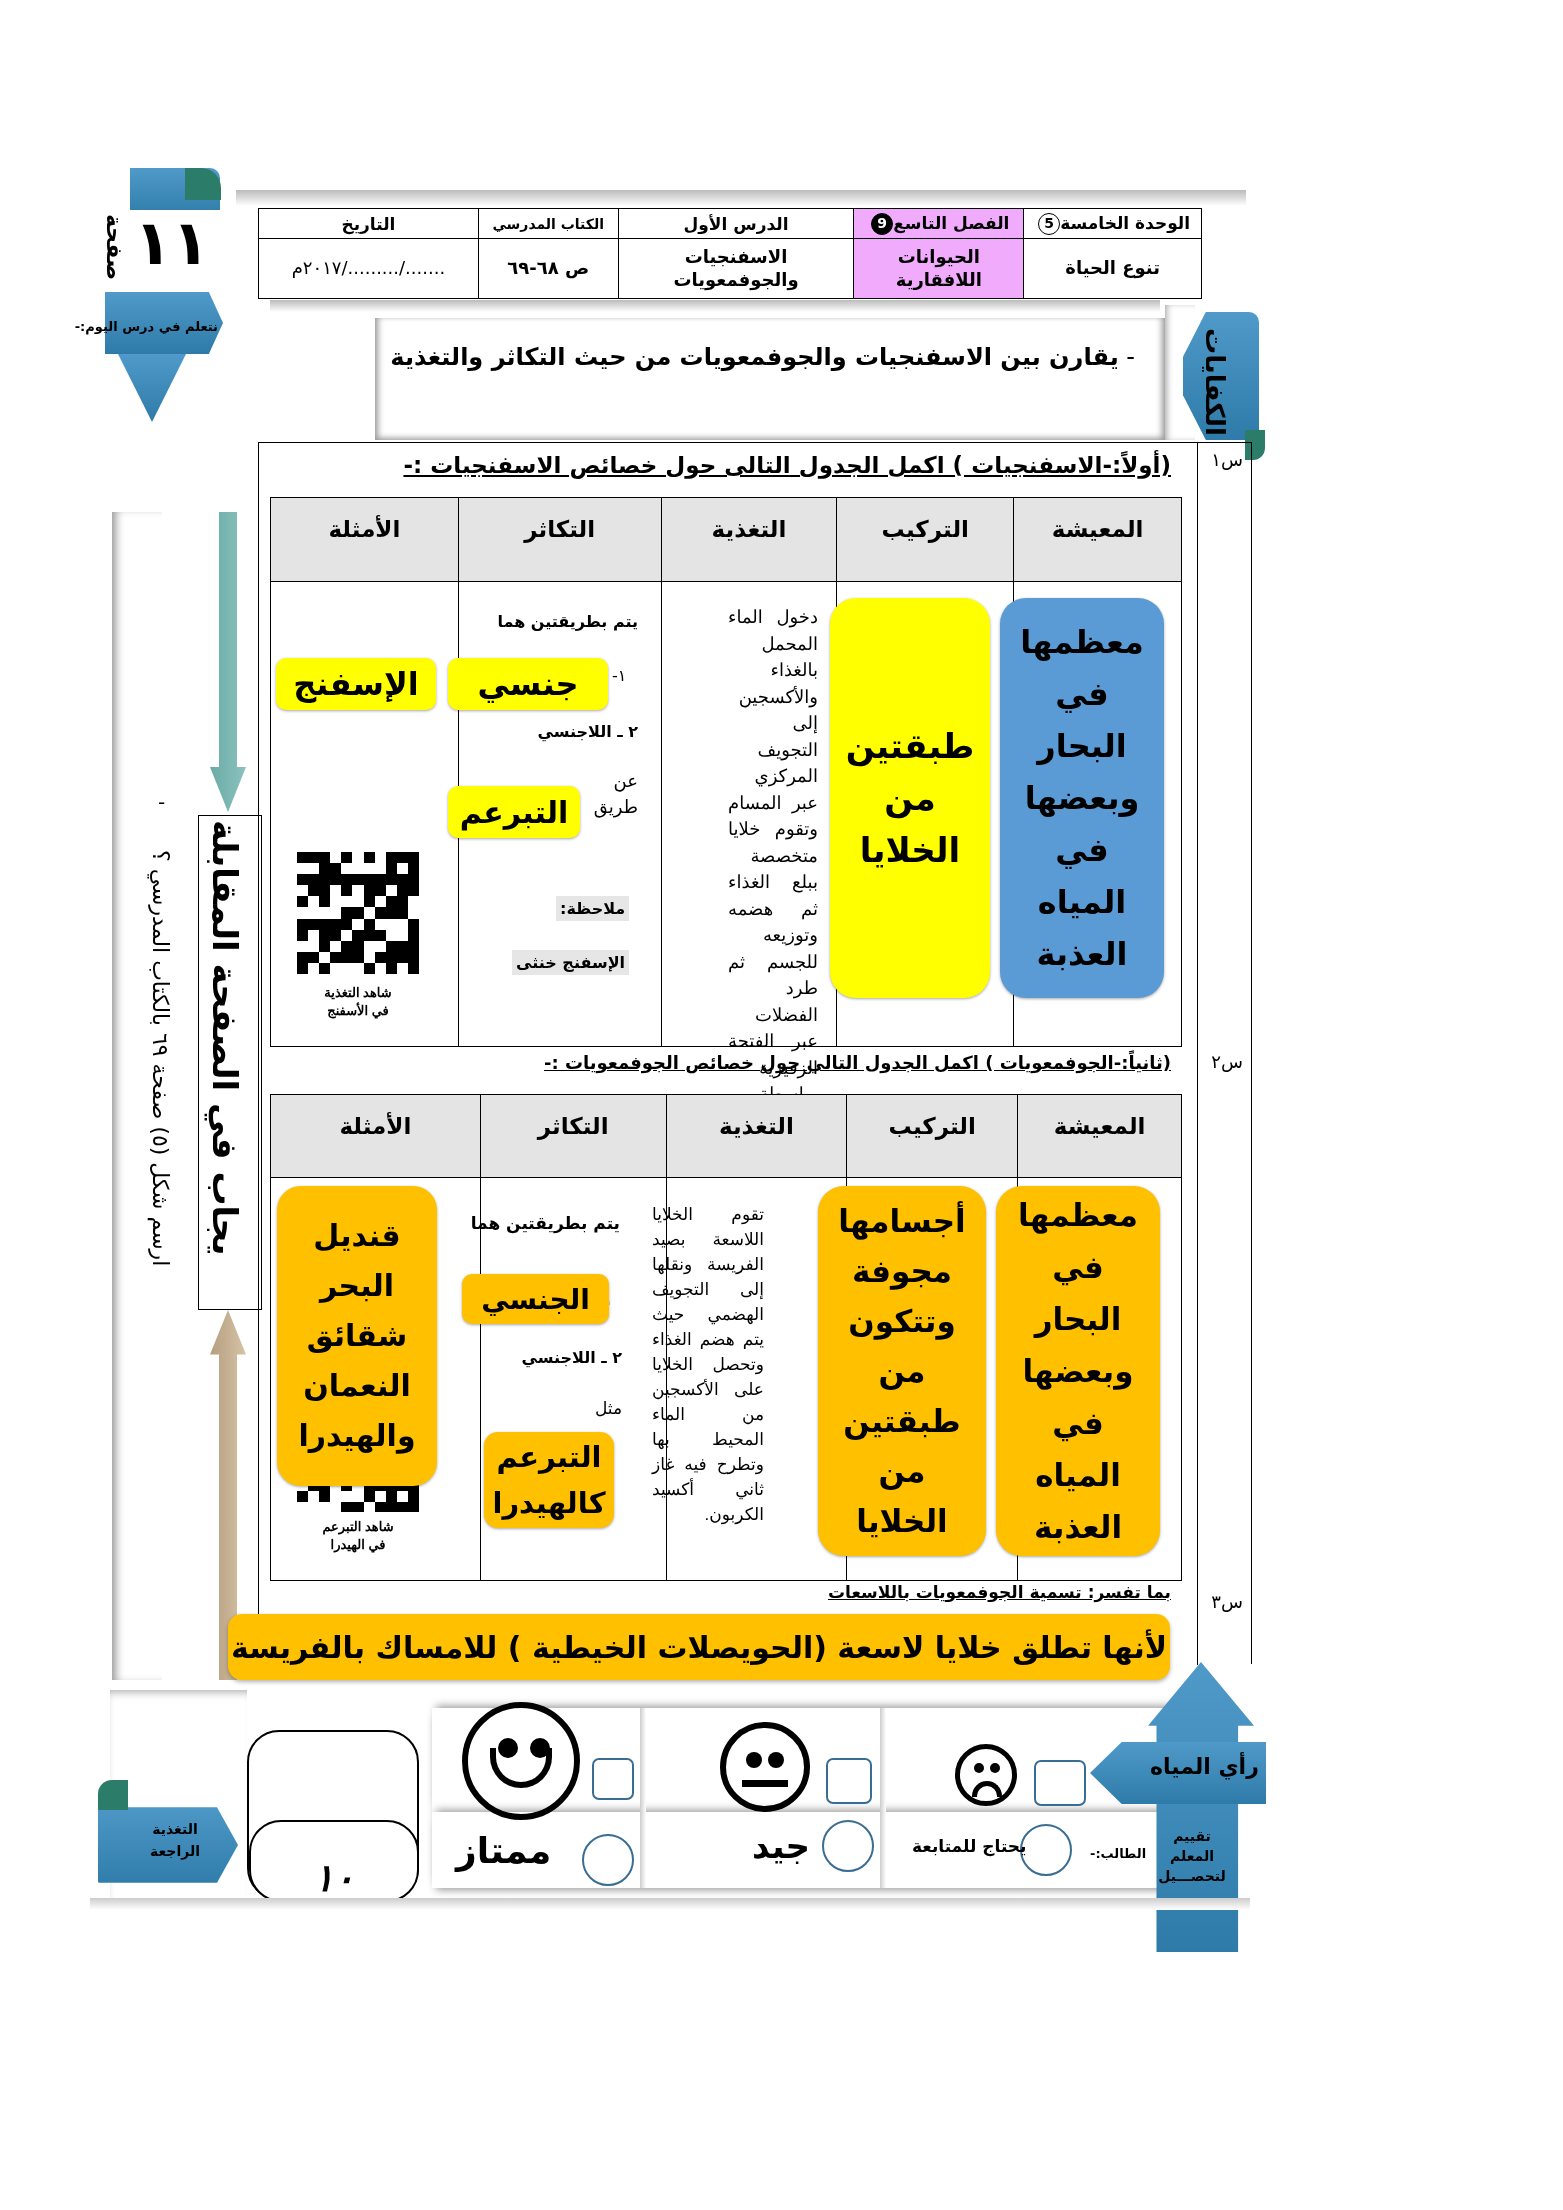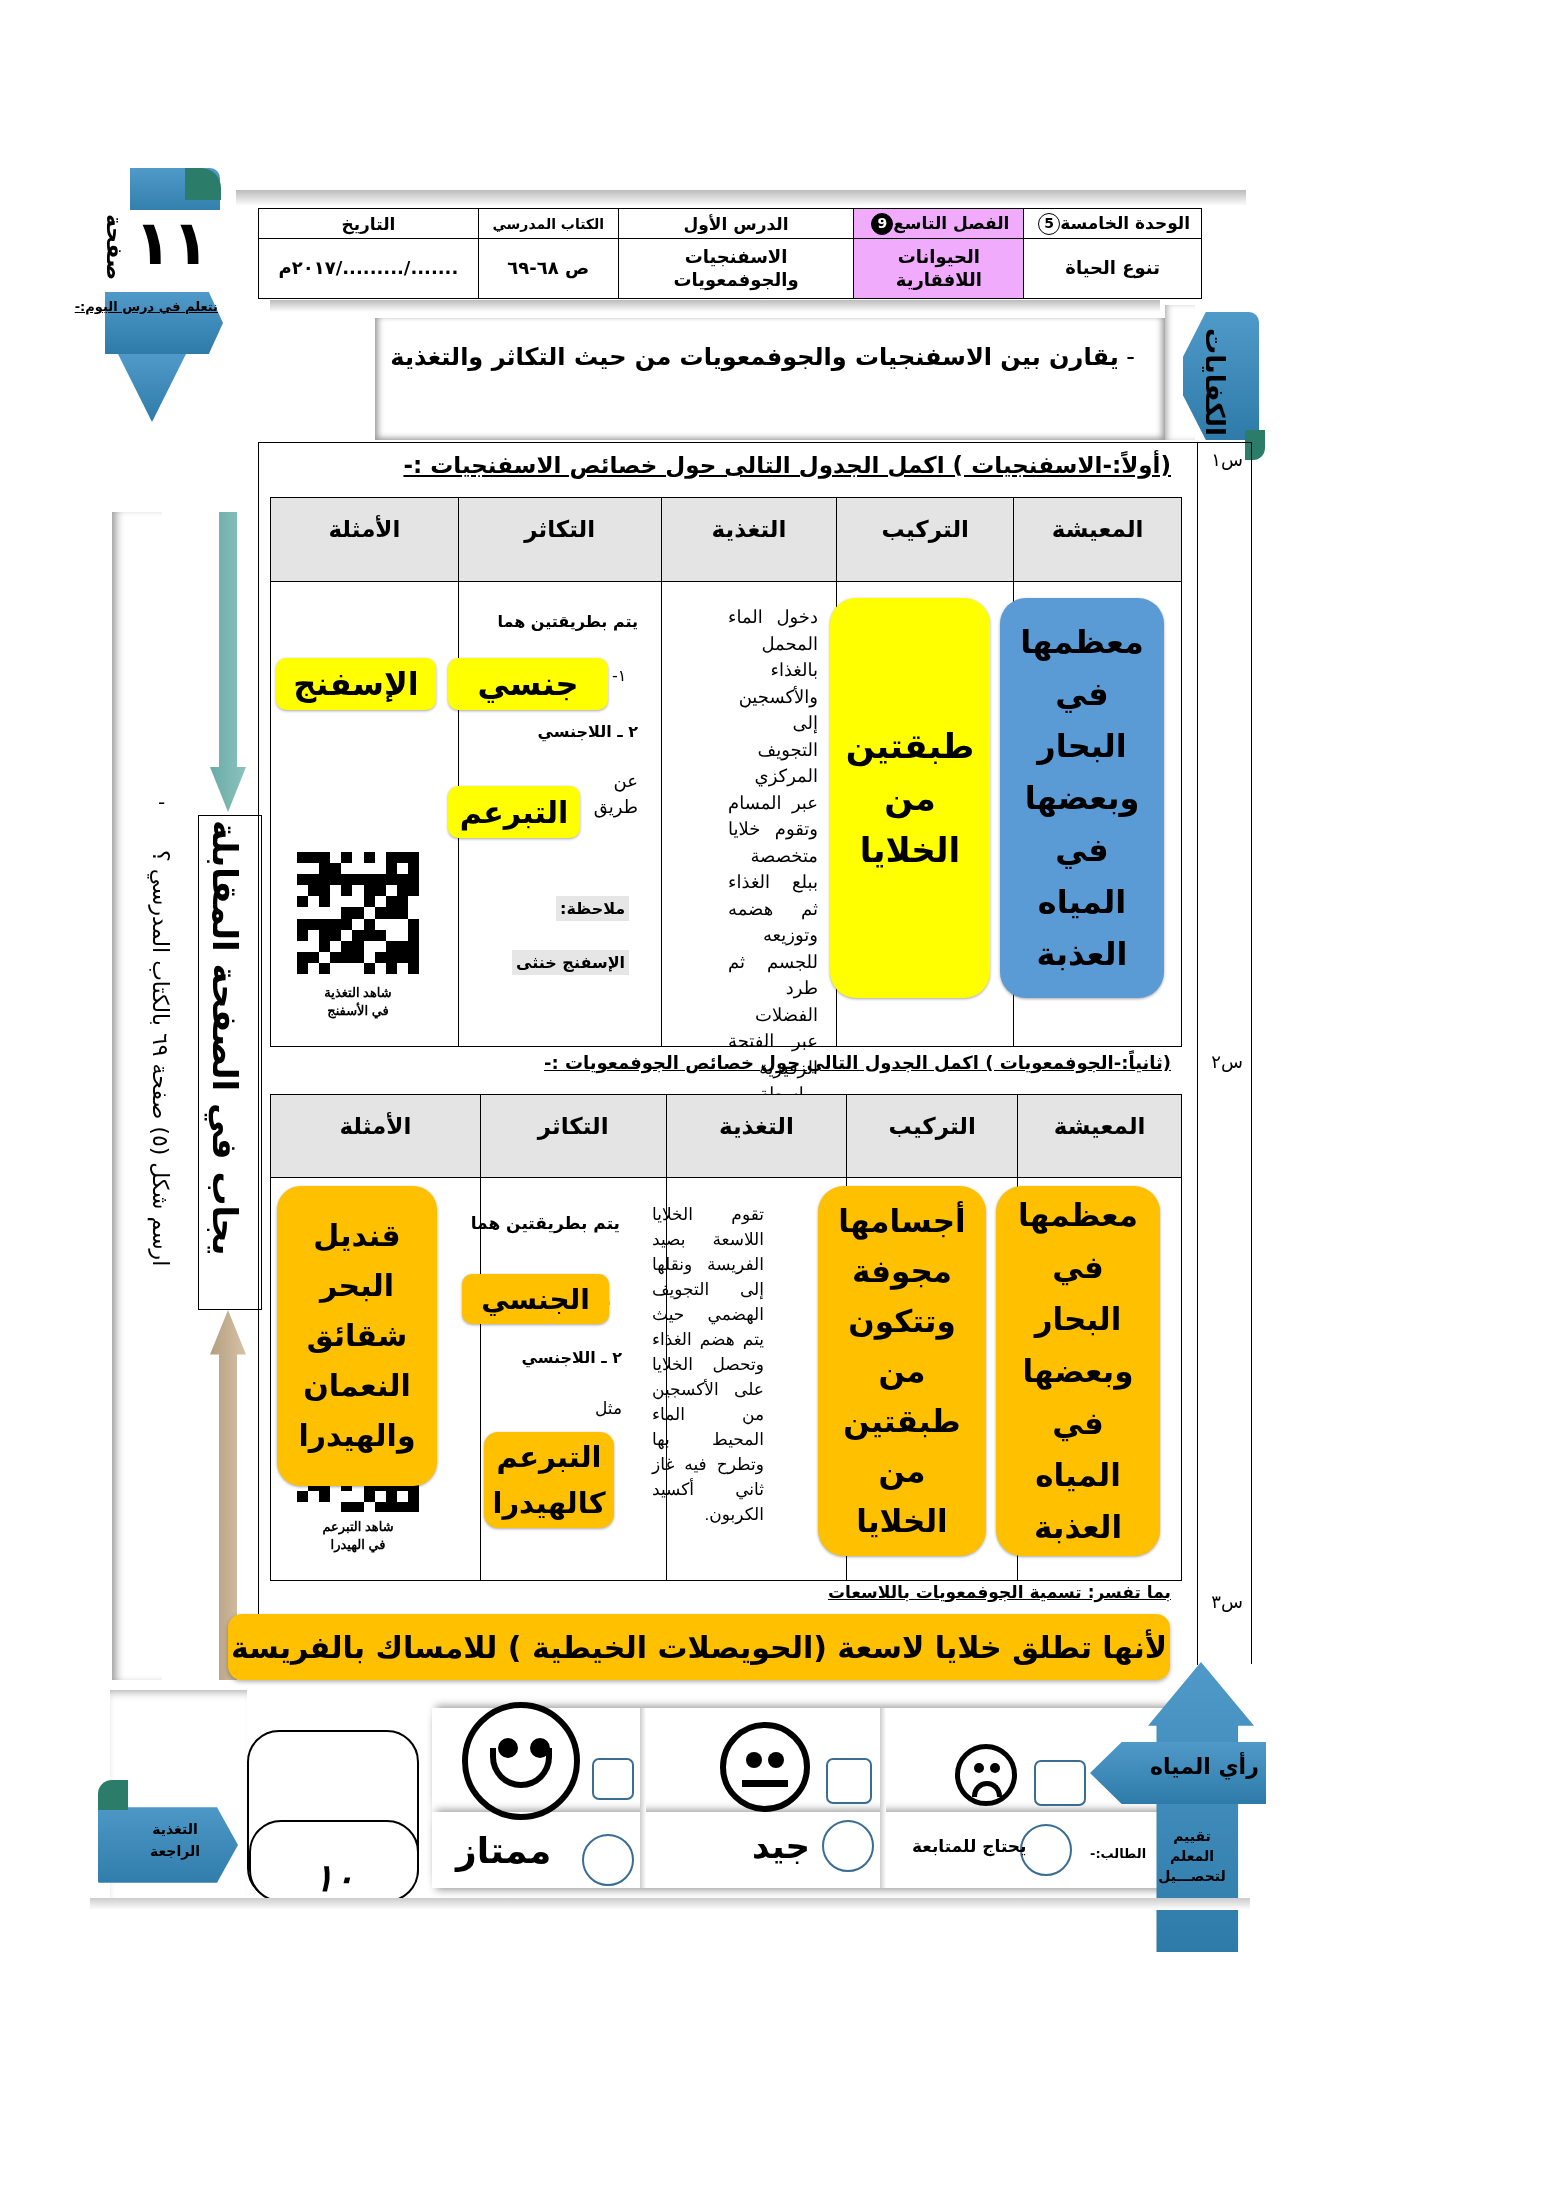--- a/index.html
+++ b/index.html
@@ -70,21 +70,21 @@
 </head>
 <body>
 
 <div class="abs ribbon-blue" style="left:130px;top:168px;width:90px;height:50px;border-radius:0 10px 0 0;"></div>
 <div class="abs ribbon-green" style="left:185px;top:168px;width:36px;height:32px;border-radius:0 20px 0 0;"></div>
 <div class="abs" style="left:100px;top:210px;width:120px;height:80px;background:#fff;">
   <span class="vert" style="position:absolute;left:2px;top:4px;font-size:22px;">صفحة</span>
   <span style="position:absolute;left:34px;top:-4px;font-size:62px;font-weight:bold;">١١</span>
 </div>
 <div class="abs ribbon-blue" style="left:105px;top:292px;width:118px;height:62px;clip-path:polygon(0 0,88% 0,100% 50%,88% 100%,0 100%);"></div>
-<div class="abs" style="left:108px;top:299px;width:110px;font-size:13px;font-weight:bold;text-align:center;white-space:nowrap;text-decoration:underline;">نتعلم في درس اليوم:-</div>
+<div class="abs" style="left:108px;top:319px;width:110px;font-size:13px;font-weight:bold;text-align:center;white-space:nowrap;">نتعلم في درس اليوم:-</div>
 <div class="abs ribbon-blue" style="left:118px;top:354px;width:68px;height:68px;clip-path:polygon(0 0,100% 0,50% 100%);"></div>
 
 <div class="shadowbar" style="left:236px;top:190px;width:1010px;"></div>
 <table class="hdr">
   <tbody>
       <tr class="r1">
     <td style="width:178px;"><span>الوحدة الخامسة</span><span class="num-circle">5</span></td>
     <td class="gray" style="width:170px;"><span>الفصل التاسع</span><span class="num-circle filled">9</span></td>
     <td style="width:236px;">الدرس الأول</td>
     <td style="width:140px;font-size:14px;">الكتاب المدرسي</td>
@@ -94,21 +94,21 @@
     <td>تنوع الحياة</td>
     <td class="gray">
           <div>الحيوانات</div>
           <div>اللافقارية</div>
         </td>
     <td>
           <div>الاسفنجيات</div>
           <div>والجوفمعويات</div>
         </td>
     <td>ص ٦٨-٦٩</td>
-    <td style="font-weight:bold;">......./........./٢٠١٧م</td>
+    <td style="font-weight:normal;">......./........./٢٠١٧م</td>
   </tr>
 </tbody>
   </table>
 <div class="shadowbar" style="left:270px;top:300px;width:890px;height:12px;"></div>
 
 <div class="objectives">
   <ul>
     <li>يقارن بين الاسفنجيات والجوفمعويات من حيث التكاثر والتغذية</li>
   </ul>
 </div>

